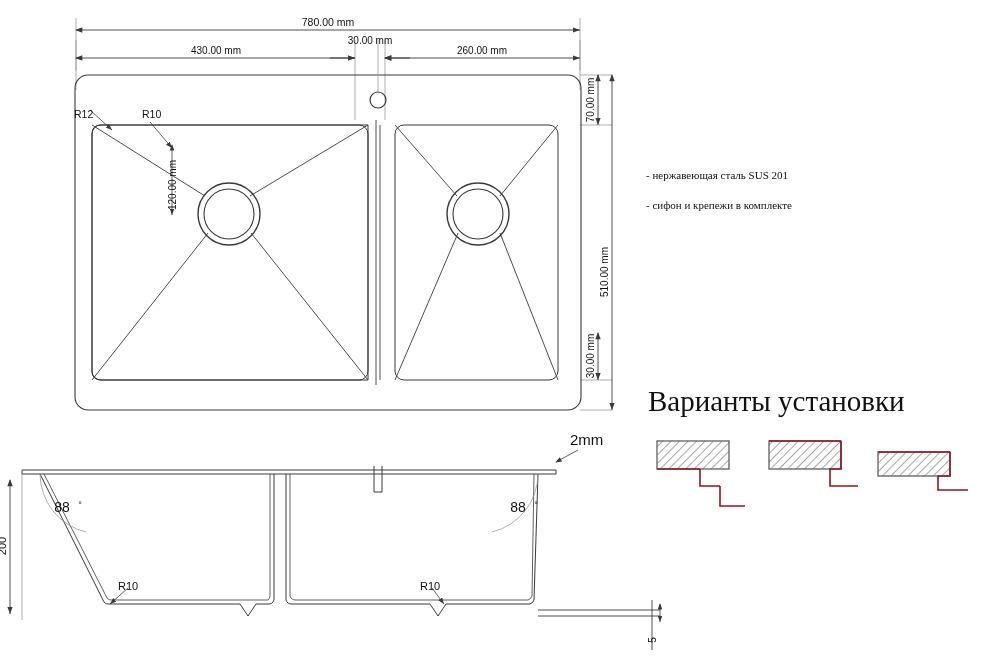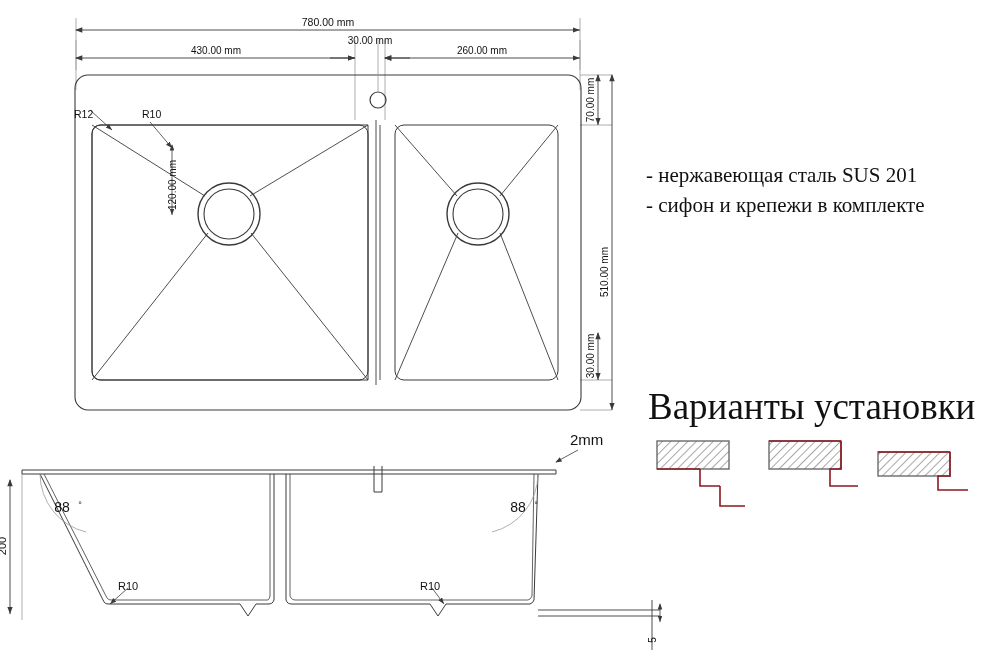--- a/index.html
+++ b/index.html
@@ -1,23 +1,23 @@
 <!DOCTYPE html>
 <html><head>
 <meta charset="utf-8">
 <style>
   html,body{margin:0;padding:0;background:#ffffff;}
   body{width:1000px;height:666px;position:relative;overflow:hidden;
        font-family:"Liberation Sans", sans-serif;color:#111;}
   .root{position:absolute;left:0;top:0;width:872px;height:666px;}
   svg.dwg{position:absolute;left:0;top:0;width:1000px;height:666px;}
   .feat{position:absolute;left:646px;top:160px;width:350px;}
-  .feat .line{font-family:"Liberation Serif", serif;font-size:21px;line-height:30px;color:#111;white-space:nowrap;}
+  .feat .line{font-family:"Liberation Serif", serif;font-size:11px;line-height:30px;color:#111;white-space:nowrap;}
   .variants-title{position:absolute;left:648px;top:385px;font-family:"Liberation Serif", serif;
-       font-size:37px;color:#111;white-space:nowrap;}
+       font-size:29px;color:#111;white-space:nowrap;}
   .lbl{font-family:"Liberation Sans", sans-serif;fill:#111;}
 </style>
 </head>
 <body>
 
 <div class="root">
 
   <svg class="dwg" viewBox="0 0 1000 666">
     <defs>
       <marker id="ar" markerWidth="9" markerHeight="9" refX="8" refY="3" orient="auto">

